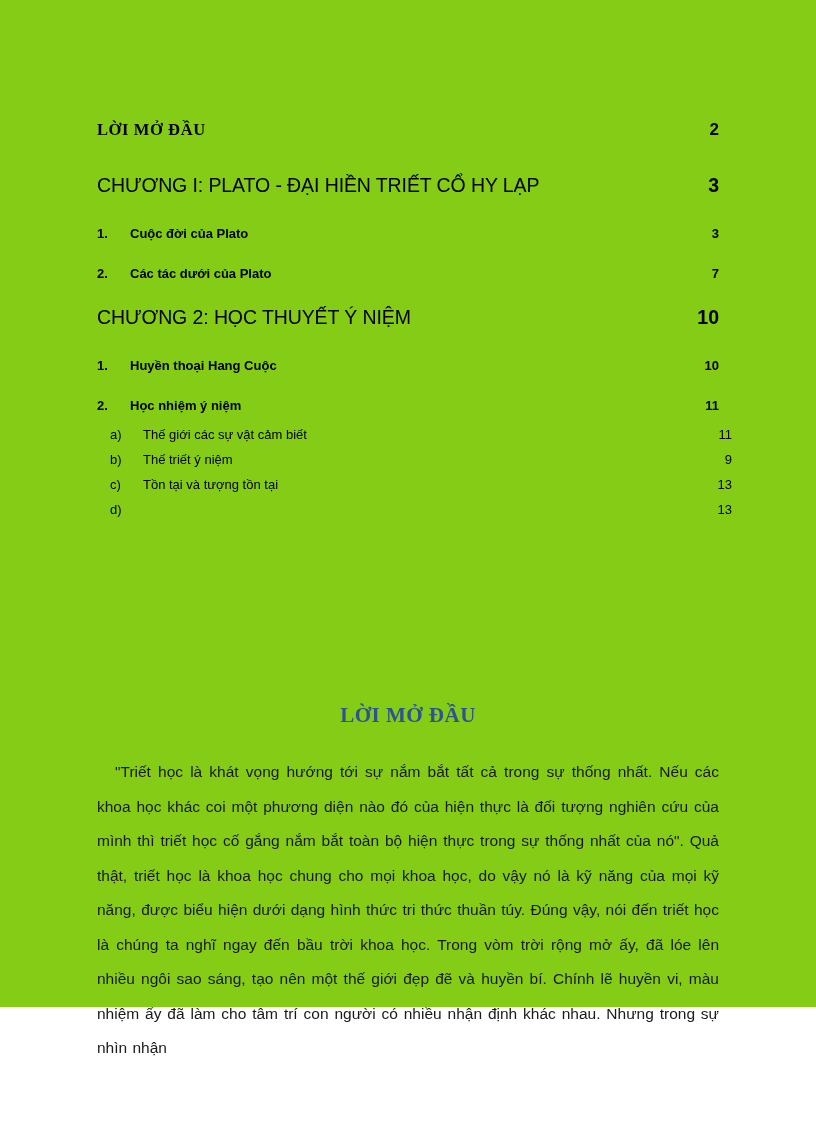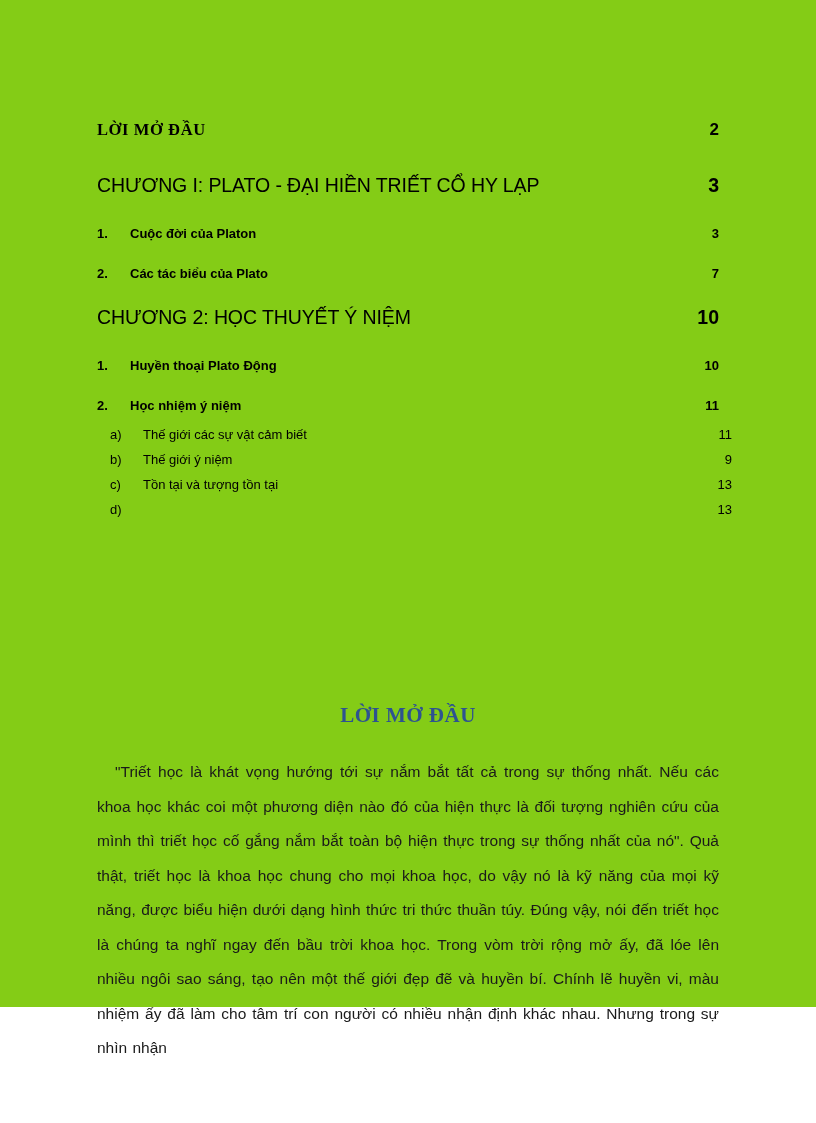--- a/index.html
+++ b/index.html
@@ -157,42 +157,42 @@
     </div>
 
     <div class="toc-row lvl-chapter">
       <span class="toc-label">CHƯƠNG I: PLATO - ĐẠI HIỀN TRIẾT CỔ HY LẠP</span>
       <span class="toc-page">3</span>
     </div>
 
     <div class="toc-row lvl-section">
       <span class="toc-label">
         <span class="num">1.</span>
-        <span>Cuộc đời của Platon</span>
+        <span>Cuộc đời của Plato</span>
       </span>
       <span class="toc-page">3</span>
     </div>
 
     <div class="toc-row lvl-section">
       <span class="toc-label">
         <span class="num">2.</span>
-        <span>Các tác biểu của Plato</span>
+        <span>Các tác dưới của Plato</span>
       </span>
       <span class="toc-page">7</span>
     </div>
 
     <div class="toc-row lvl-chapter" style="align-items:flex-end;">
       <span class="toc-label">CHƯƠNG 2: HỌC THUYẾT Ý NIỆM</span>
       <span class="toc-page">10</span>
     </div>
 
     <div class="toc-row lvl-section">
       <span class="toc-label">
         <span class="num">1.</span>
-        <span>Huyền thoại Plato Động</span>
+        <span>Huyền thoại Hang Cuộc</span>
       </span>
       <span class="toc-page">10</span>
     </div>
 
     <div class="toc-row lvl-section" style="margin-bottom:14px;">
       <span class="toc-label">
         <span class="num">2.</span>
         <span>Học nhiệm ý niệm</span>
       </span>
       <span class="toc-page">11</span>
@@ -202,21 +202,21 @@
       <span class="toc-label">
         <span class="num">a)</span>
         <span>Thế giới các sự vật cảm biết</span>
       </span>
       <span class="toc-page">11</span>
     </div>
 
     <div class="toc-row lvl-sub">
       <span class="toc-label">
         <span class="num">b)</span>
-        <span>Thế giới ý niệm</span>
+        <span>Thế triết ý niệm</span>
       </span>
       <span class="toc-page">9</span>
     </div>
 
     <div class="toc-row lvl-sub">
       <span class="toc-label">
         <span class="num">c)</span>
         <span>Tồn tại và tượng tồn tại</span>
       </span>
       <span class="toc-page">13</span>

